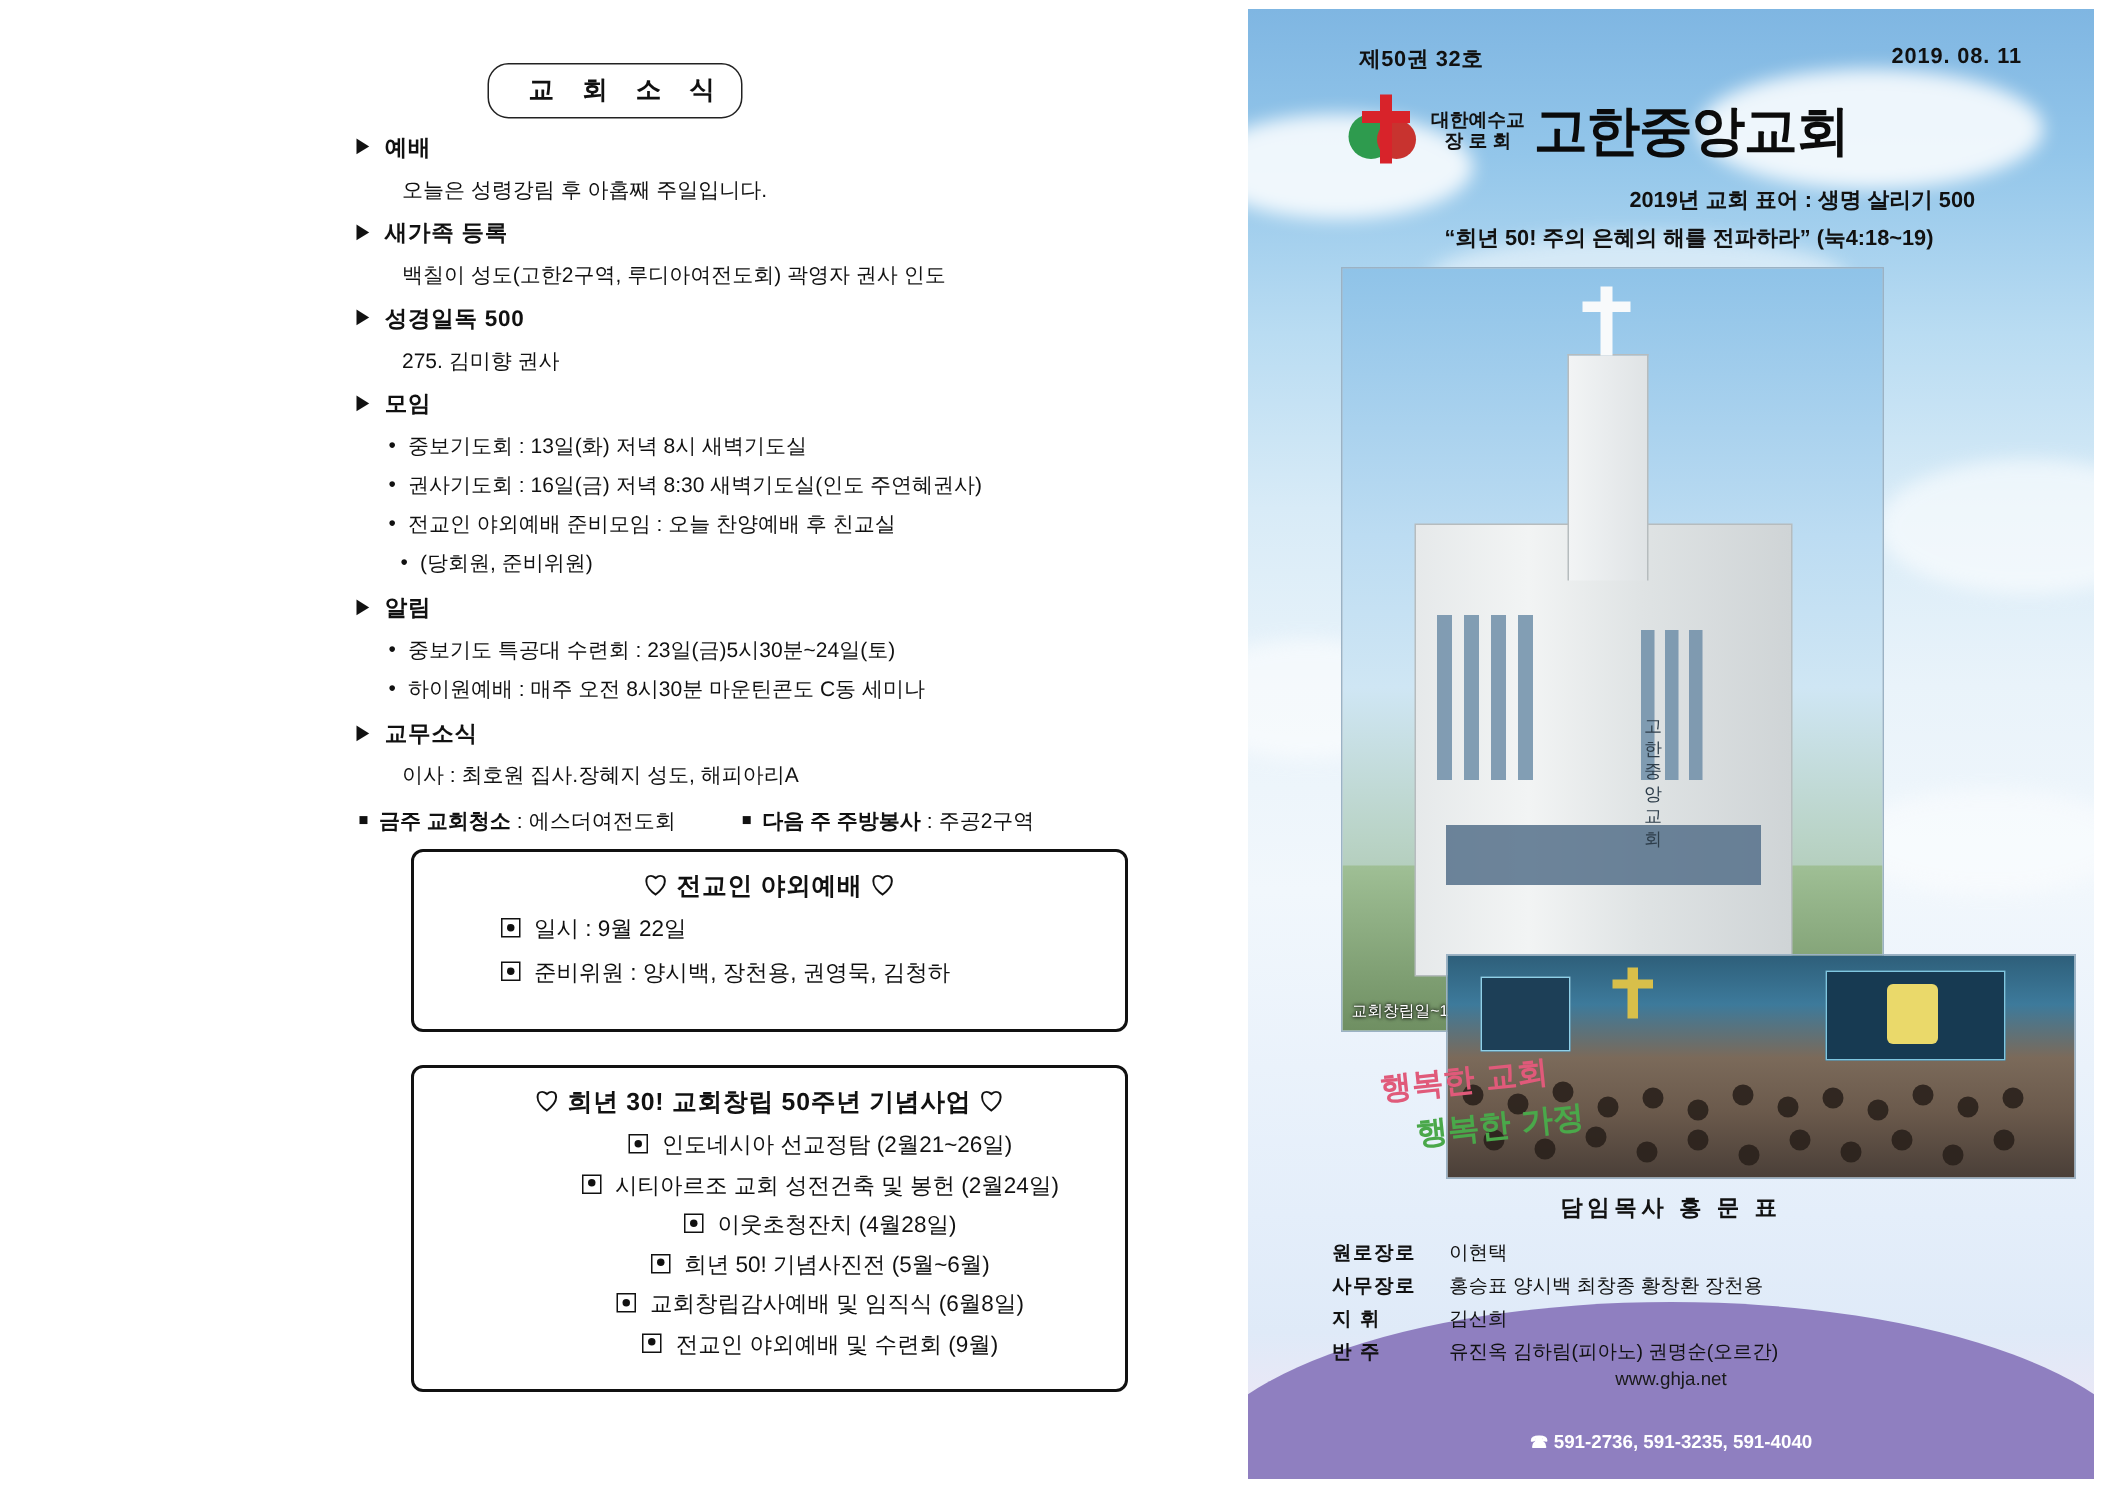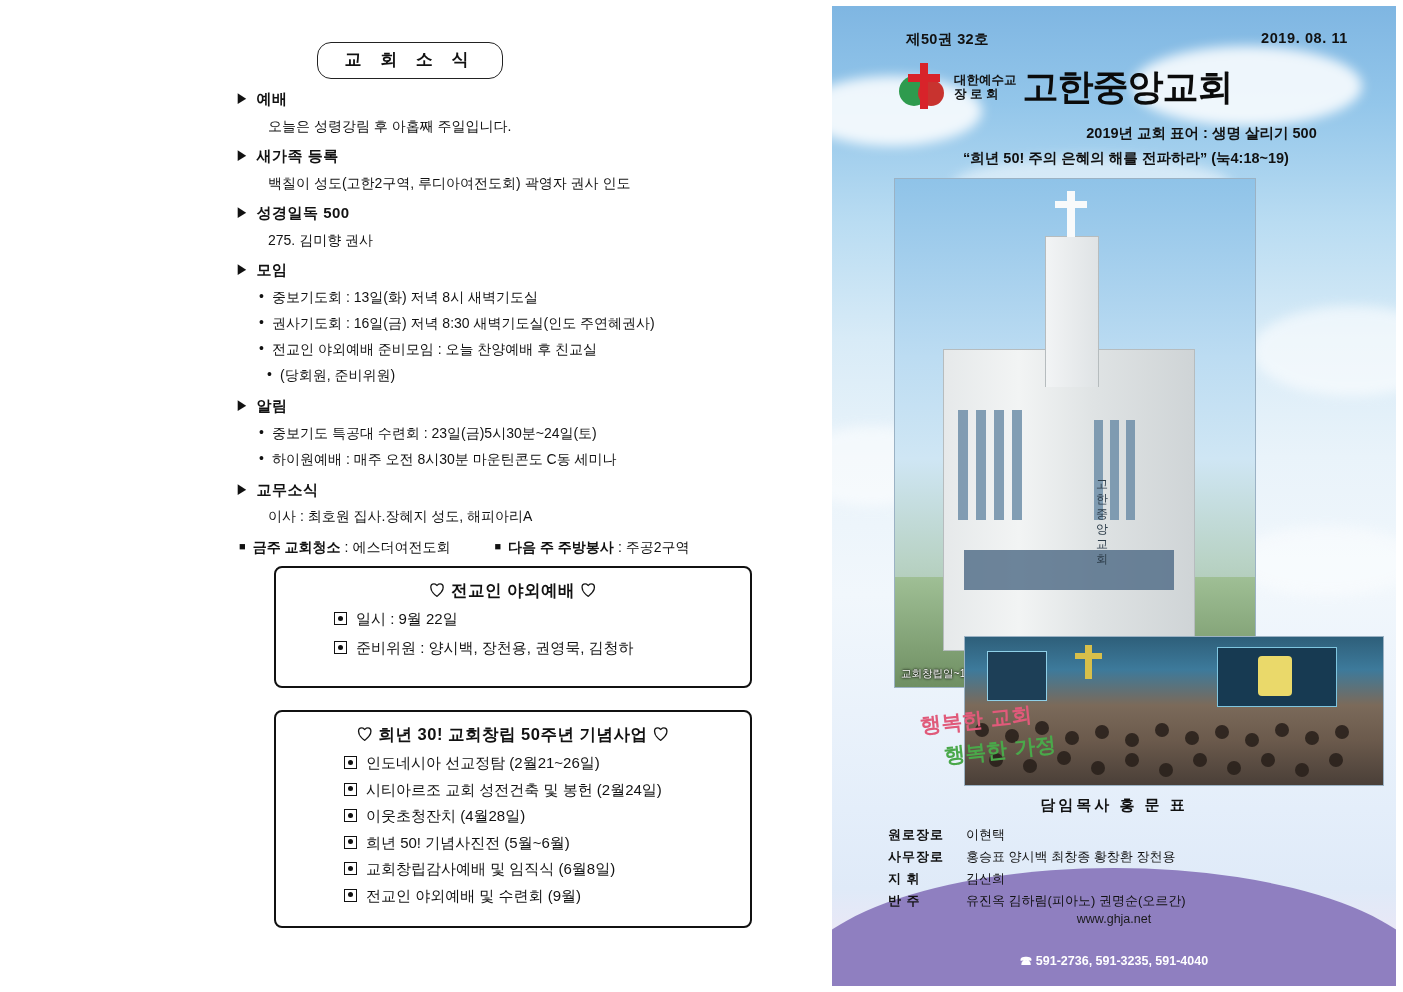--- a/index.html
+++ b/index.html
@@ -27,21 +27,21 @@
   #news-title-wrap {
     position: absolute;
     left: 0; top: 42px;
     width: 820px;
     text-align: center;
   }
   #news-title {
     display: inline-block;
     border: 1.6px solid #222;
     border-radius: 14px;
-    padding: 5px 26px 7px 26px;
+    padding: 5px 10px 7px 26px;
     font-size: 17px;
     font-weight: bold;
     letter-spacing: 7px;
     color: #111;
   }
 
   #news-body {
     position: absolute;
     left: 236px;
     top: 88px;
@@ -125,21 +125,21 @@
     font-weight: bold;
     letter-spacing: 0.5px;
     margin-bottom: 8px;
   }
   .box-list {
     list-style: none;
     margin: 0;
     padding: 0 0 0 58px;
   }
   #box-outdoor .box-list li { margin-bottom: 10px; font-size: 15px; }
-  #box-jubilee .box-list { padding-left: 68px; }
+  #box-jubilee .box-list { padding-left: 68px; text-align: center; }
   #box-jubilee .box-list li { margin-bottom: 7.5px; font-size: 15px; }
   .box-list li .mk {
     display: inline-block;
     width: 13px; height: 13px;
     border: 1.6px solid #111;
     margin-right: 9px;
     position: relative;
     top: 1px;
     box-sizing: border-box;
   }
@@ -180,21 +180,21 @@
     position: absolute; right: 48px; top: 24px;
     font-size: 14.5px; font-weight: bold; color: #111;
     letter-spacing: 0.6px;
     z-index: 6;
   }
 
   #logo-area {
     position: absolute; left: 66px; top: 52px;
     width: 450px; height: 58px;
     z-index: 6;
-    display: flex; align-items: center;
+    display: flex; align-items: center; text-align: center;
   }
   #cross-mark {
     position: relative;
     width: 52px; height: 52px;
     flex: 0 0 52px;
   }
   #denom {
     font-size: 12.5px;
     line-height: 1.15;
     font-weight: bold;

